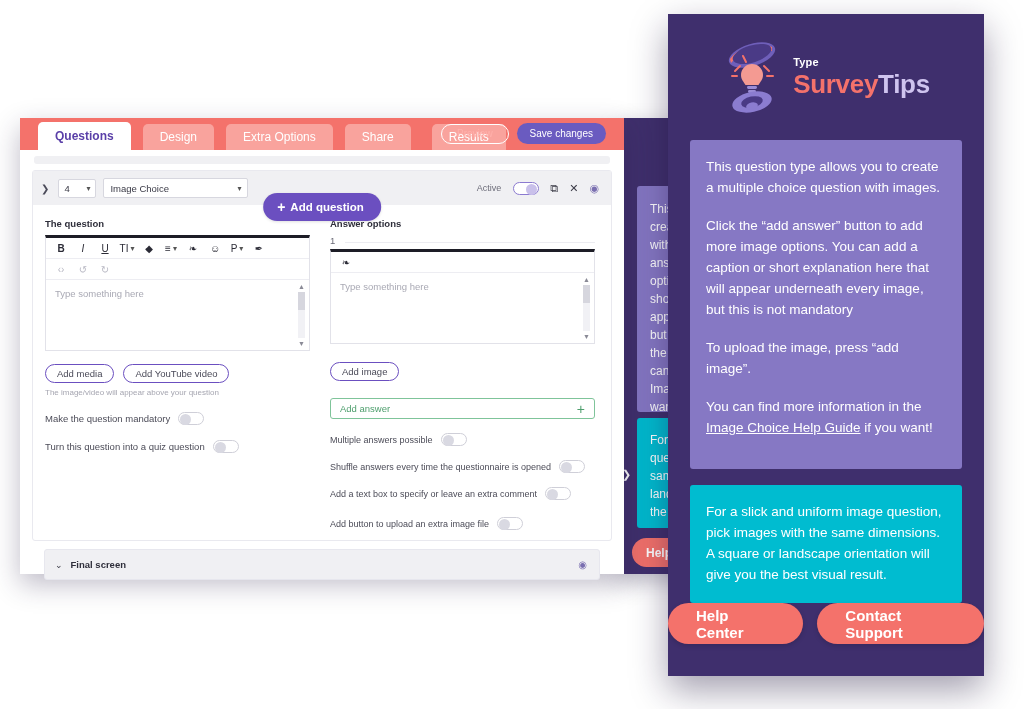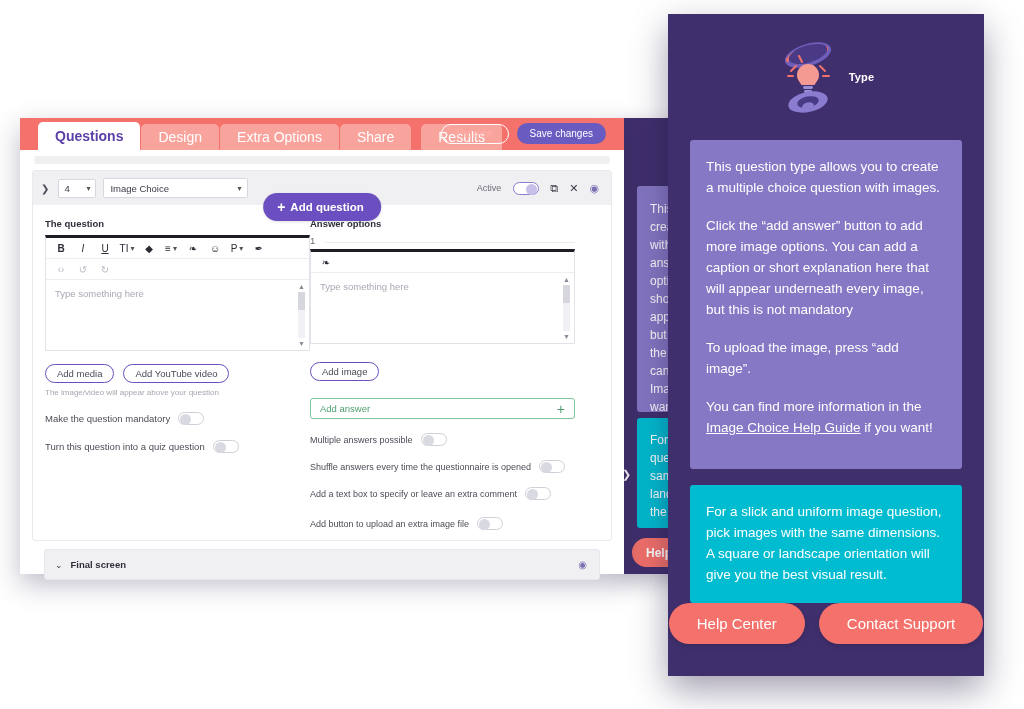--- a/index.html
+++ b/index.html
@@ -17,23 +17,23 @@
     width: 604px; height: 456px;
     background: #ffffff;
     box-shadow: 0 10px 26px rgba(40,30,70,0.30);
   }
   .tabbar {
     position: relative; height: 32px; background: #f4726b;
     display: flex; align-items: flex-end; padding-left: 18px;
   }
   .tab {
     height: 26px; padding: 0 17px; display: flex; align-items: center;
-    font-size: 14px; color: #ffffff; background: #f9a39d;
+    font-size: 12px; color: #ffffff; background: #f9a39d;
     border-top-left-radius: 5px; border-top-right-radius: 5px;
-    margin-right: 1px; white-space: nowrap; cursor: pointer;
+    margin-right: 12px; white-space: nowrap; cursor: pointer;
   }
   .tab.active { background: #ffffff; color: #5a3fa8; font-weight: bold; height: 28px; }
   .tab.gap { margin-left: 9px; }
   .tabbar-right {
     position: absolute; right: 18px; top: 5px; display: flex; gap: 8px; align-items: center;
   }
   .btn-preview {
     height: 20px; padding: 0 15px; border-radius: 10px;
     border: 1px solid #ffffff; color: #ffb0ab; background: transparent;
     font-size: 10px; display: flex; align-items: center; cursor: pointer;
@@ -84,21 +84,21 @@
   }
   .toggle .knob {
     position: absolute; top: 1px; left: 1px; width: 11px; height: 11px;
     border-radius: 50%; background: #d9d9e2;
   }
   .toggle.on { border-color: #8b7ad0; }
   .toggle.on .knob { left: auto; right: 1px; background: #c9c0ea; }
   .ic { color: #3c3c48; font-size: 11px; cursor: pointer; line-height: 1; }
   .ic.eye { color: #7a6fb0; }
 
-  .qbody { display: flex; padding: 13px 12px 10px 12px; }
+  .qbody { display: flex; padding: 13px 12px 10px 12px; gap: 20px; }
   .col-left { width: 265px; }
   .col-right { width: 265px; }
   .sec-label { font-size: 9.5px; font-weight: bold; color: #2f2f3b; margin-bottom: 6px; }
 
   .rte { border: 1px solid #e2e2e9; border-top: 3px solid #1d1d26; background: #fff; }
   .rte-row {
     display: flex; align-items: center; height: 21px; border-bottom: 1px solid #ededf2;
     padding: 0 4px;
   }
   .rte-btn {
@@ -202,21 +202,21 @@
   .card-text p { margin-bottom: 17px; }
   .card-text p:last-child { margin-bottom: 13px; }
   .card-teal .card-text p { margin-bottom: 0; }
   .help-link { color: #ffffff; text-decoration: underline; cursor: pointer; }
 
   .panel-actions {
     position: absolute; left: 0; right: 0; bottom: 32px;
     display: flex; justify-content: center; gap: 14px;
   }
   .action-btn {
-    background: #f4726b; color: #ffffff; font-weight: normal; font-size: 15px;
+    background: #f4726b; color: #ffffff; font-weight: bold; font-size: 15px;
     border-radius: 22px; height: 41px; padding: 0 28px;
     display: flex; align-items: center; cursor: pointer; border: none;
     box-shadow: 0 2px 5px rgba(0,0,0,0.15);
   }
 </style>
 </head>
 <body>
 
 <div id="root">
 
@@ -436,20 +436,23 @@
         </g>
         <path d="M30 26 a11 11 0 0 1 11 11 c0 5 -3 7 -4.5 10 l-13 0 c-1.5 -3 -4.5 -5 -4.5 -10 a11 11 0 0 1 11 -11 z" fill="#f49a92"></path>
         <rect x="25" y="48" width="10" height="3" rx="1.4" fill="#9b8cd6"></rect>
         <rect x="26" y="52" width="8" height="3" rx="1.4" fill="#9b8cd6"></rect>
         <ellipse cx="30" cy="64" rx="20" ry="10" transform="rotate(-12 30 64)" fill="#8b7cd0"></ellipse>
         <ellipse cx="30" cy="64" rx="11" ry="5.5" transform="rotate(-12 30 64)" fill="#4a3a86"></ellipse>
         <ellipse cx="30" cy="68" rx="6" ry="3.5" transform="rotate(-12 30 68)" fill="#8b7cd0"></ellipse>
       </svg>
       <div class="logo-text">
         <div class="logo-your">Type</div>
+        <div class="logo-main">
+          <span class="logo-survey">Survey</span><span class="logo-tips">Tips</span>
+        </div>
       </div>
     </div>
 
     <div class="card-purple">
       <div class="card-text">
         <p>This question type allows you to create a multiple choice question with images.</p>
         <p>Click the “add answer” button to add more image options. You can add a caption or short explanation here that will appear underneath every image, but this is not mandatory</p>
         <p>To upload the image, press “add image”.</p>
         <p>
           <span>You can find more information in the</span>

